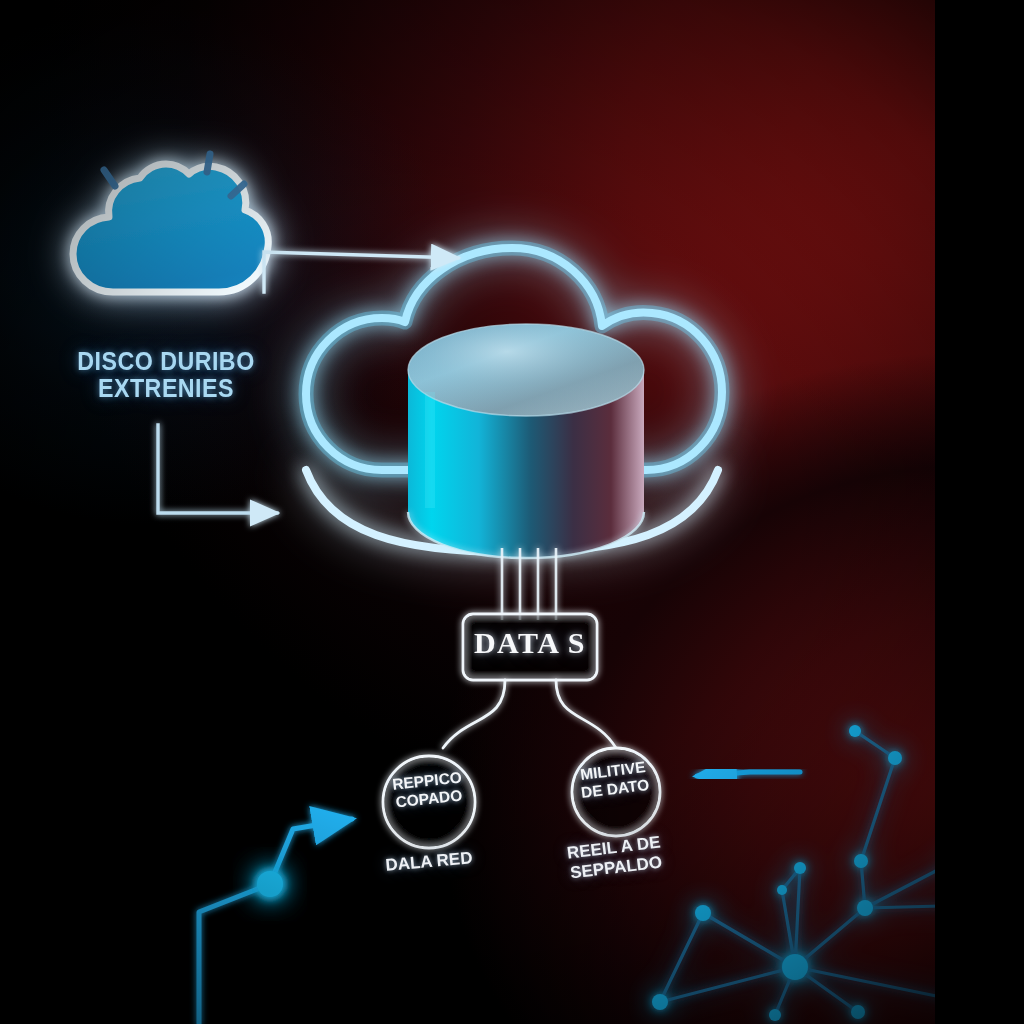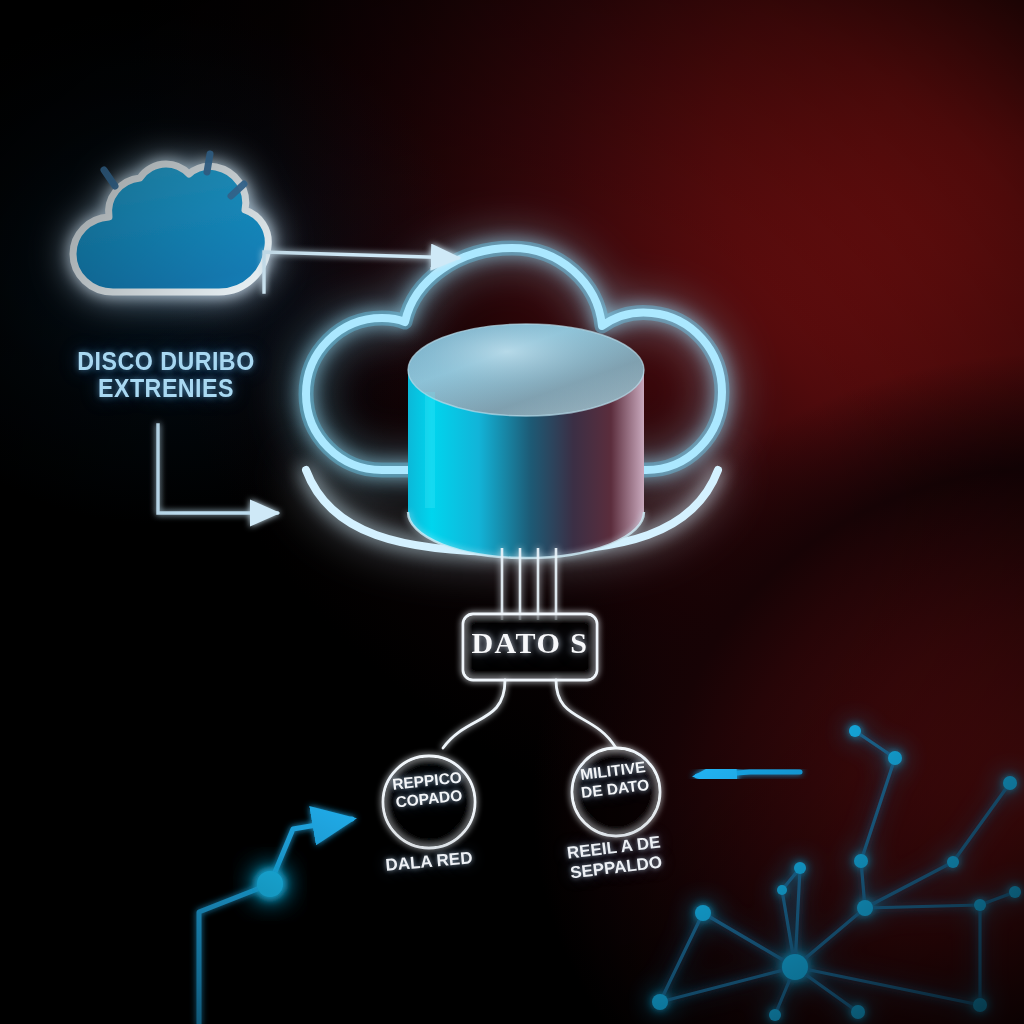--- a/index.html
+++ b/index.html
@@ -1,17 +1,17 @@
 <!DOCTYPE html>
 <html><head>
 <meta charset="utf-8">
 <style>
   html,body{margin:0;padding:0;background:#000;}
   body{width:1024px;height:1024px;overflow:hidden;font-family:"Liberation Sans",sans-serif;}
-  #stage{position:relative;width:1024px;height:1024px;overflow:hidden;background:#701a75;}
+  #stage{position:relative;width:935px;height:1024px;overflow:hidden;background:#701a75;}
 
   
   .bg-base{position:absolute;inset:0;background:#000;}
   .bg-red{position:absolute;inset:0;
     background:radial-gradient(ellipse 900px 760px at 100% 14%,
       #8d1212 0%, #7a1010 16%, #5d0c0d 34%, #38070a 52%, #1a0305 70%, #070102 84%, #000 100%);}
   .bg-red2{position:absolute;inset:0;
     background:radial-gradient(ellipse 620px 520px at 104% 78%,
       #5e0d0e 0%, #3c080a 35%, #170305 64%, rgba(0,0,0,0) 86%);}
   .bg-blueglow{position:absolute;inset:0;
@@ -262,21 +262,21 @@
     <g filter="url(#softGlow)">
       <path d="M800,772 L750,772 L697,776" fill="none" stroke="#19a9ec" stroke-width="5" stroke-linejoin="round" stroke-linecap="round" marker-end="url(#arrowCyan)"></path>
     </g>
   </svg>
 
   <div class="bg-vig"></div>
 
   <div id="hdd-label" class="lbl lbl-blue">DISCO DURIBO
 EXTRENIES</div>
 
-  <div id="box-text">DATO S</div>
+  <div id="box-text">DATA S</div>
 
   <div id="c1-text" class="circ-text">REPPICO
 COPADO</div>
   <div id="s1-text" class="sub-text">DALA RED</div>
 
   <div id="c2-text" class="circ-text">MILITIVE
 DE DATO</div>
   <div id="s2-text" class="sub-text">REEIL A DE
 SEPPALDO</div>
 

